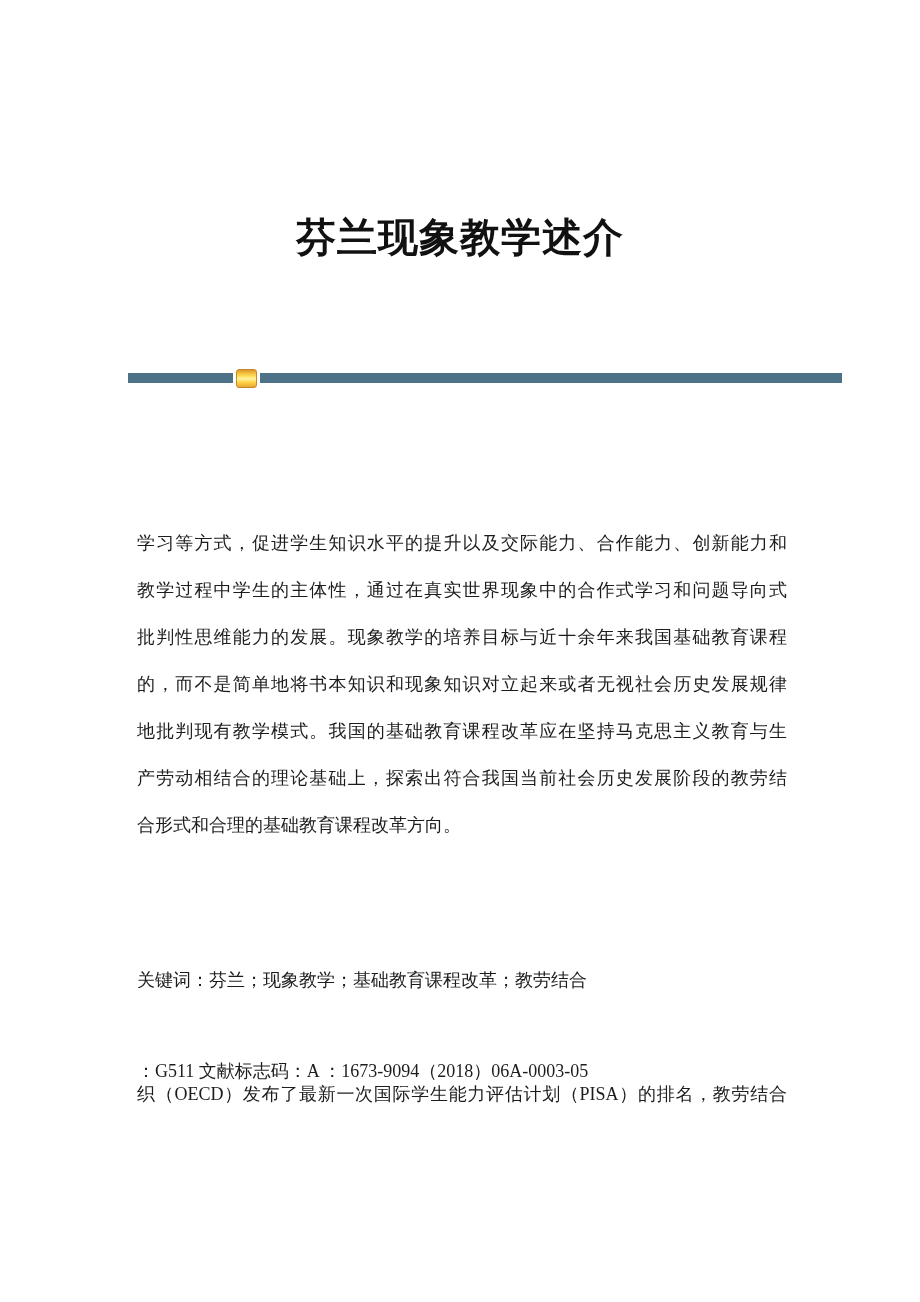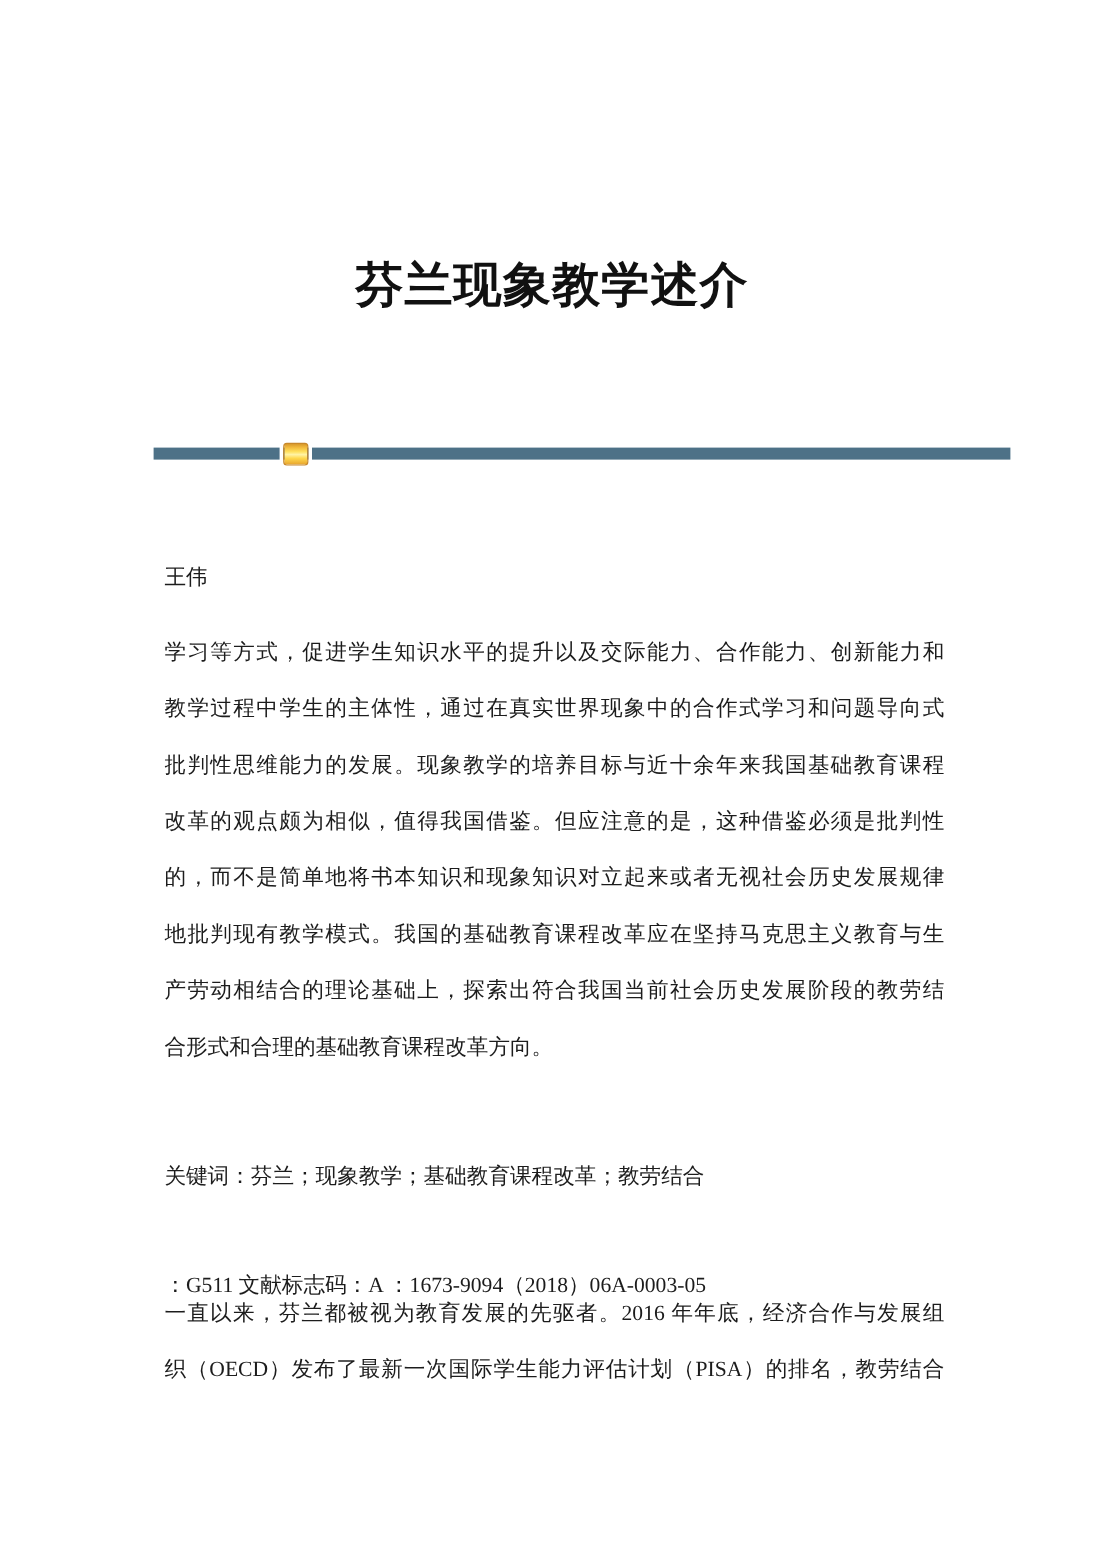--- a/index.html
+++ b/index.html
@@ -101,35 +101,32 @@
 
 <div class="page">
 
   <h1 class="title">芬兰现象教学述介</h1>
 
   <div class="divider">
     <div class="bar"></div>
     <span class="seal"></span>
   </div>
 
-  <div class="author">王伟</div>
 
   <div class="textblock abstract">
     <div class="line fill">学习等方式，促进学生知识水平的提升以及交际能力、合作能力、创新能力和</div>
     <div class="line fill">教学过程中学生的主体性，通过在真实世界现象中的合作式学习和问题导向式</div>
     <div class="line fill">批判性思维能力的发展。现象教学的培养目标与近十余年来我国基础教育课程</div>
-    <div class="line fill">改革的观点颇为相似，值得我国借鉴。但应注意的是，这种借鉴必须是批判性</div>
     <div class="line fill">的，而不是简单地将书本知识和现象知识对立起来或者无视社会历史发展规律</div>
     <div class="line fill">地批判现有教学模式。我国的基础教育课程改革应在坚持马克思主义教育与生</div>
     <div class="line fill">产劳动相结合的理论基础上，探索出符合我国当前社会历史发展阶段的教劳结</div>
     <div class="line last">合形式和合理的基础教育课程改革方向。</div>
   </div>
 
   <div class="textblock kwline">关键词：芬兰；现象教学；基础教育课程改革；教劳结合</div>
 
   <div class="textblock codeline">：G511 文献标志码：A ：1673-9094（2018）06A-0003-05</div>
 
   <div class="textblock bodypara">
-    <div class="line fill">一直以来，芬兰都被视为教育发展的先驱者。2016 年年底，经济合作与发展组</div>
     <div class="line fill">织（OECD）发布了最新一次国际学生能力评估计划（PISA）的排名，教劳结合</div>
   </div>
 
 </div>
 
 </body></html>

